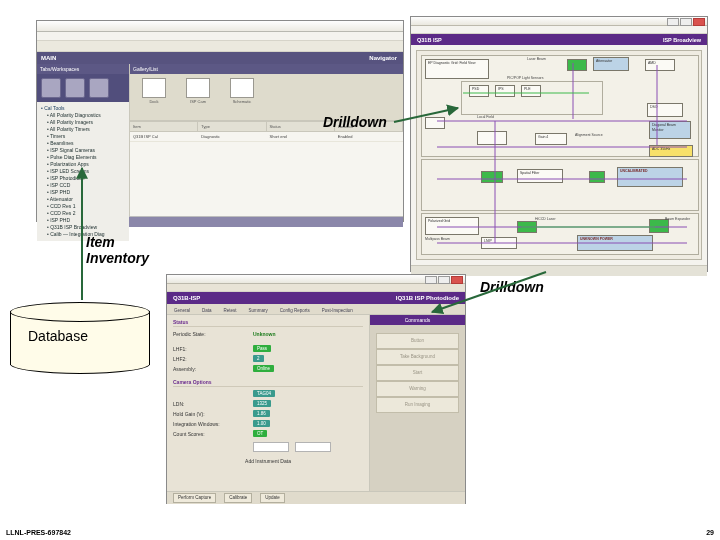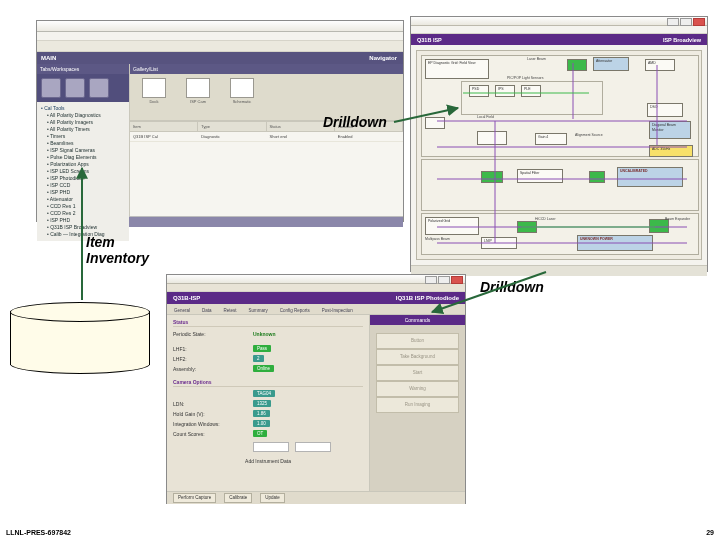--- a/index.html
+++ b/index.html
@@ -557,20 +557,21 @@
         <span class="fb">Perform Capture</span>
         <span class="fb">Calibrate</span>
         <span class="fb">Update</span>
       </div>
   </div>
 
   <div class="dbcyl">
     <div class="top"></div>
     <div class="body"></div>
     <div class="bot"></div>
+    <div class="lbl">Database</div>
   </div>
 
   <div class="floating bold" style="left:323px; top:114px;">Drilldown</div>
   <div class="floating bold" style="left:480px; top:279px;">Drilldown</div>
   <div class="floating bold" style="left:86px; top:234px; white-space:pre;">Item
 Inventory</div>
 
   <svg class="arrows">
     <defs>
       <marker id="arr" viewBox="0 0 10 10" refX="9" refY="5" markerWidth="6" markerHeight="6" orient="auto-start-reverse">

